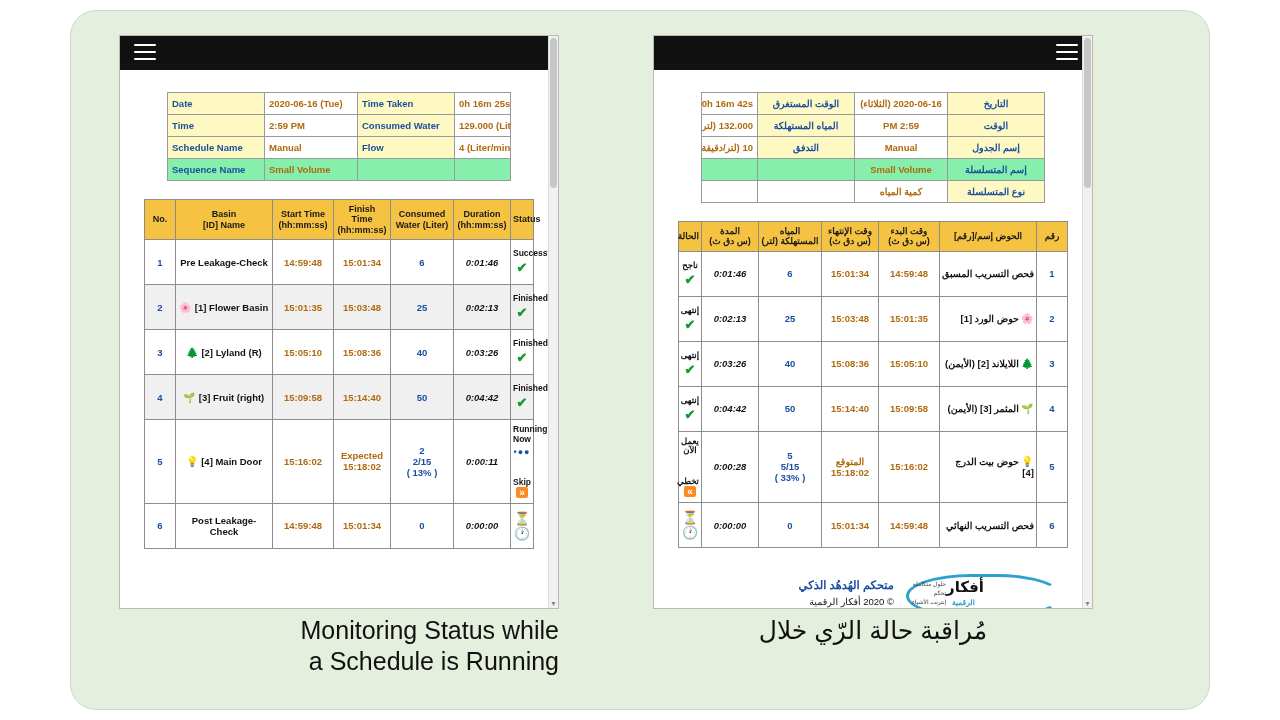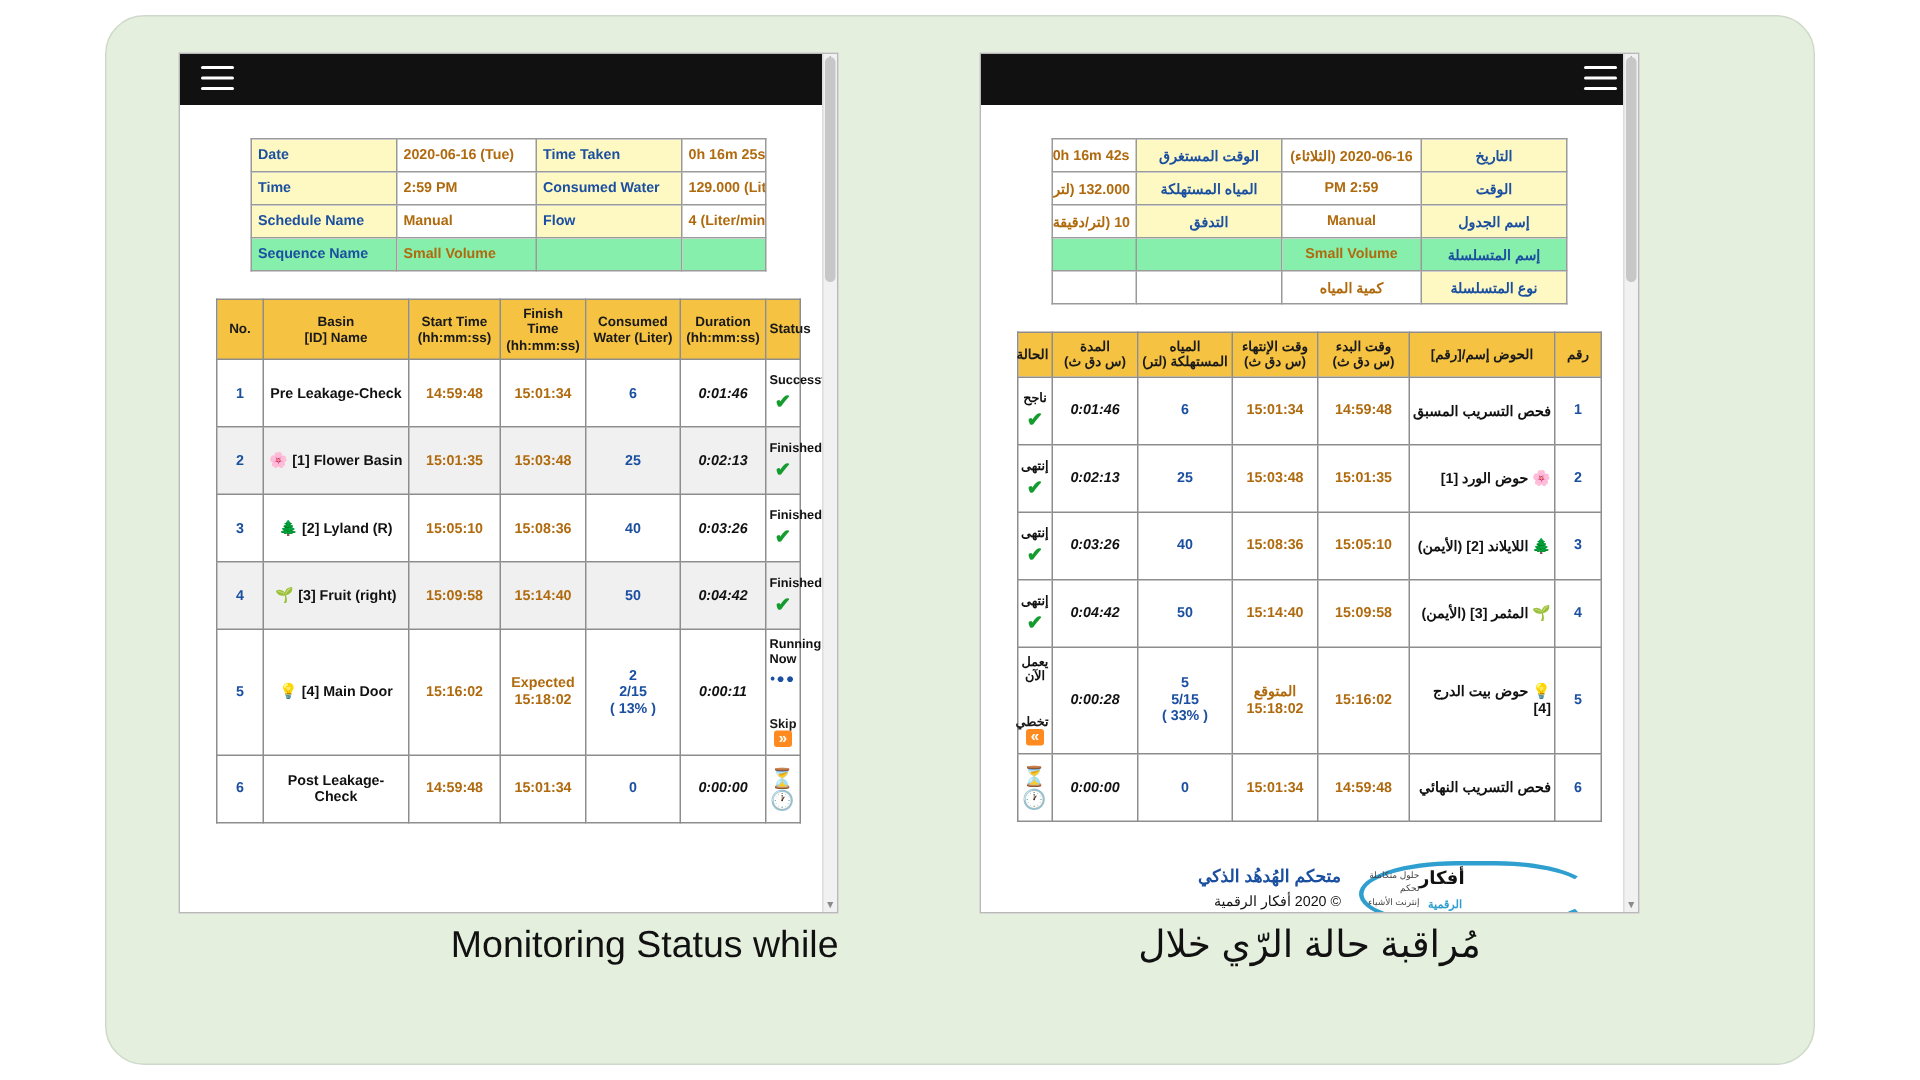--- a/index.html
+++ b/index.html
@@ -93,21 +93,21 @@
   }
   .logo .swoosh{
     position:absolute;left:0;top:4px;width:150px;height:38px;
     border:3px solid #2f9fd0;border-radius:50%/60%;
     border-right-color:transparent;border-top-color:#2f9fd0;
   }
   .logo .word{
     position:absolute;left:28px;top:11px;font-size:15px;font-weight:bold;color:#111;
     font-family:"DejaVu Sans", sans-serif;letter-spacing:.5px;
   }
-  .logo .word.ar{left:40px;top:8px;font-size:12px;color:#111;}
+  .logo .word.ar{left:40px;top:8px;font-size:15px;color:#111;}
   .logo .sub{position:absolute;left:30px;top:28px;font-size:7.5px;color:#2f9fd0;font-weight:bold;}
   .logo .sub.ar{left:46px;}
   .logo .tags{position:absolute;right:6px;top:10px;font-size:6px;color:#444;line-height:1.5;text-align:left;}
   .logo .tags.ar{right:auto;left:6px;text-align:right;}
   .foot-txt{font-size:11px;line-height:1.5;}
   .foot-txt .t1{color:#1b4fa0;font-weight:bold;font-size:11.5px;}
   .foot-txt .t2{color:#111;font-size:9.5px;}
   .foot.rtl .foot-txt{text-align:right;}
 
   
@@ -417,18 +417,19 @@
         <div class="foot-txt">
           <div class="t1">متحكم الهُدهُد الذكي</div>
           <div class="t2">© 2020 أفكار الرقمية</div>
         </div>
       </div>
     </div>
   </div>
 
   <div class="caption left">
     <div>Monitoring Status while</div>
+    <div>a Schedule is Running</div>
   </div>
   <div class="caption right">
     <div>مُراقبة حالة الرّي خلال</div>
   </div>
 
 </div>
 
 </body></html>

